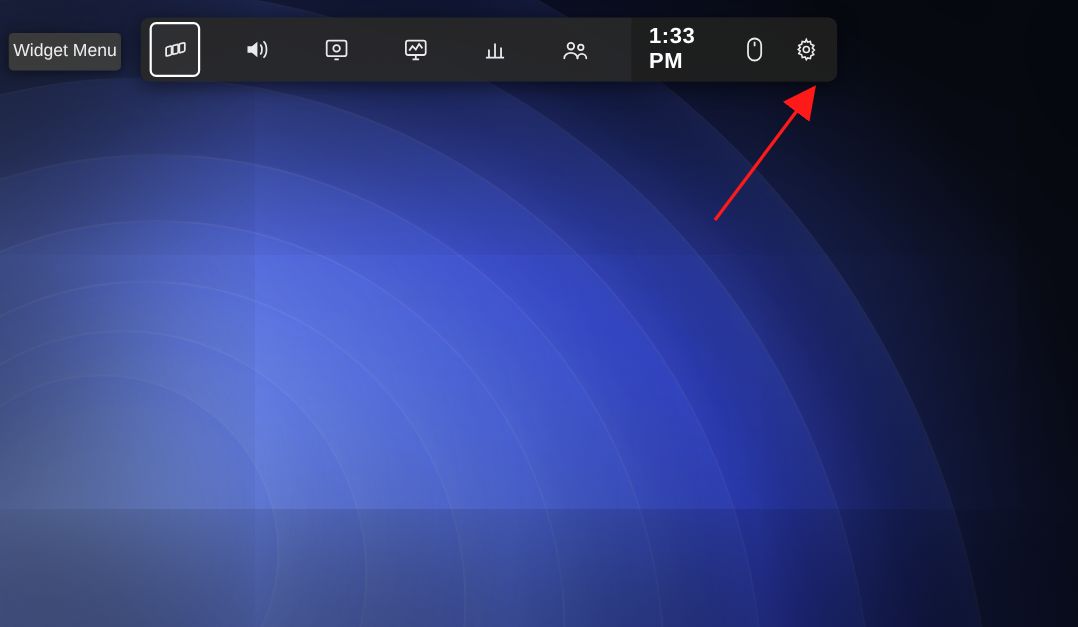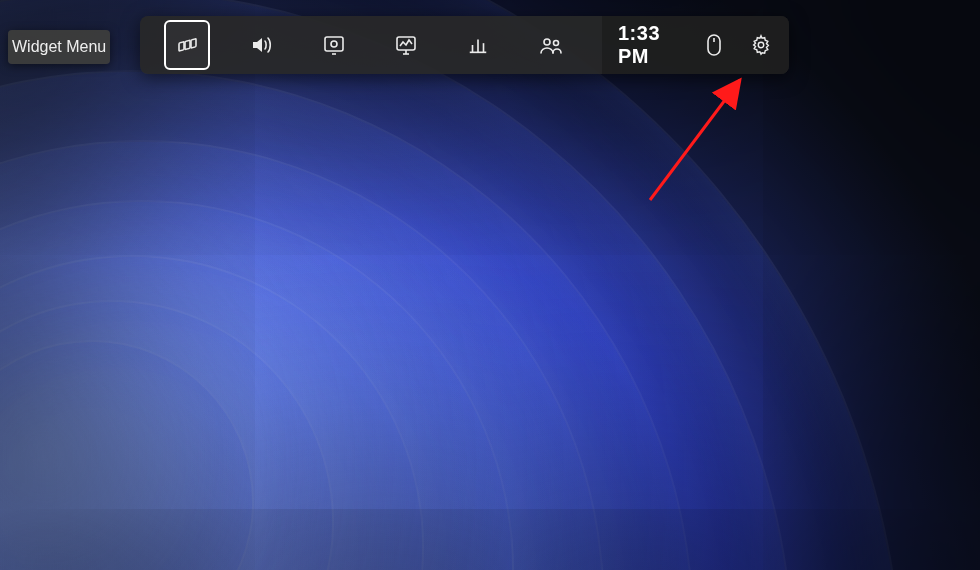--- a/index.html
+++ b/index.html
@@ -40,29 +40,29 @@
   .vignette {
     position: absolute; inset: 0;
     box-shadow: inset 0 0 260px 60px rgba(0,0,0,0.8);
     pointer-events: none;
   }
 
   
   .gamebar {
     position: absolute;
     top: 16px;
-    left: 140px;
+    left: 128px;
     height: 58px;
     width: 625px;
     border-radius: 8px;
     background: rgba(40,40,40,0.92);
     box-shadow: 0 4px 18px rgba(0,0,0,0.55);
     display: flex;
     align-items: center;
-    padding-left: 24px;
+    padding-left: 8px;
     gap: 12px;
   }
   .tooltip {
     position: absolute;
     top: 30px;
     left: 8px;
     white-space: nowrap;
     height: 34px;
     padding: 0 4px;
     border-radius: 4px;

